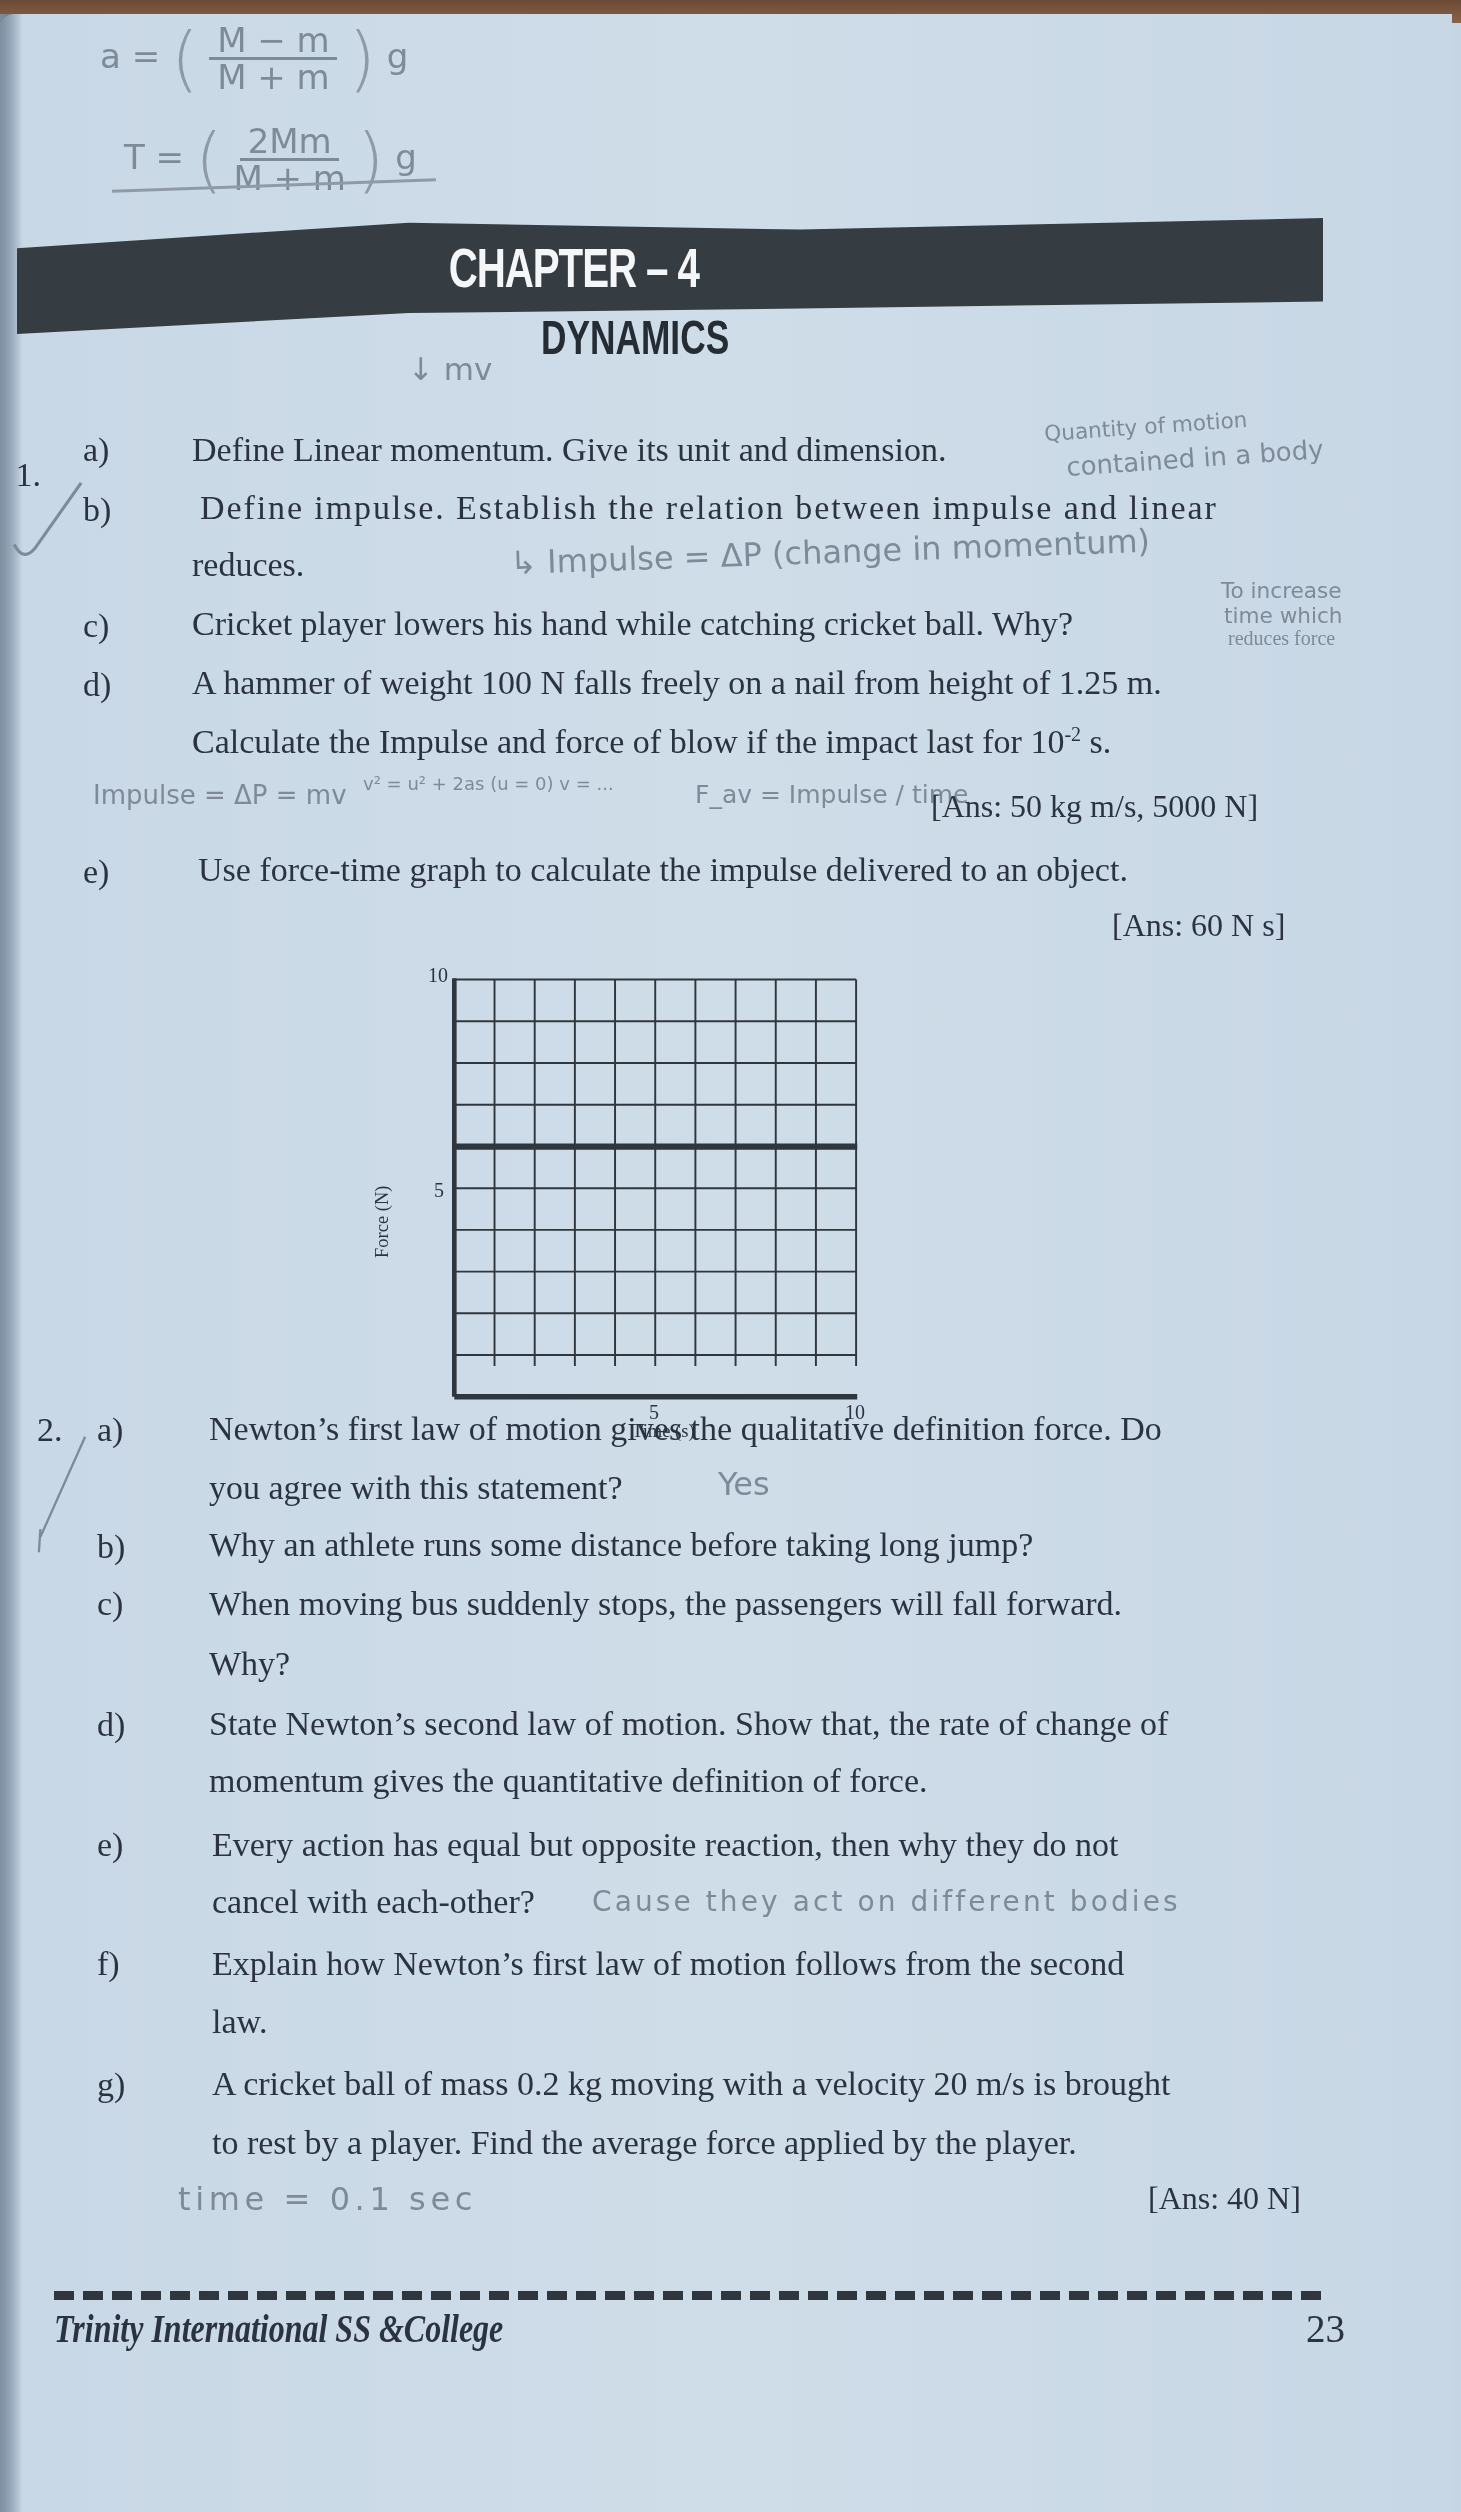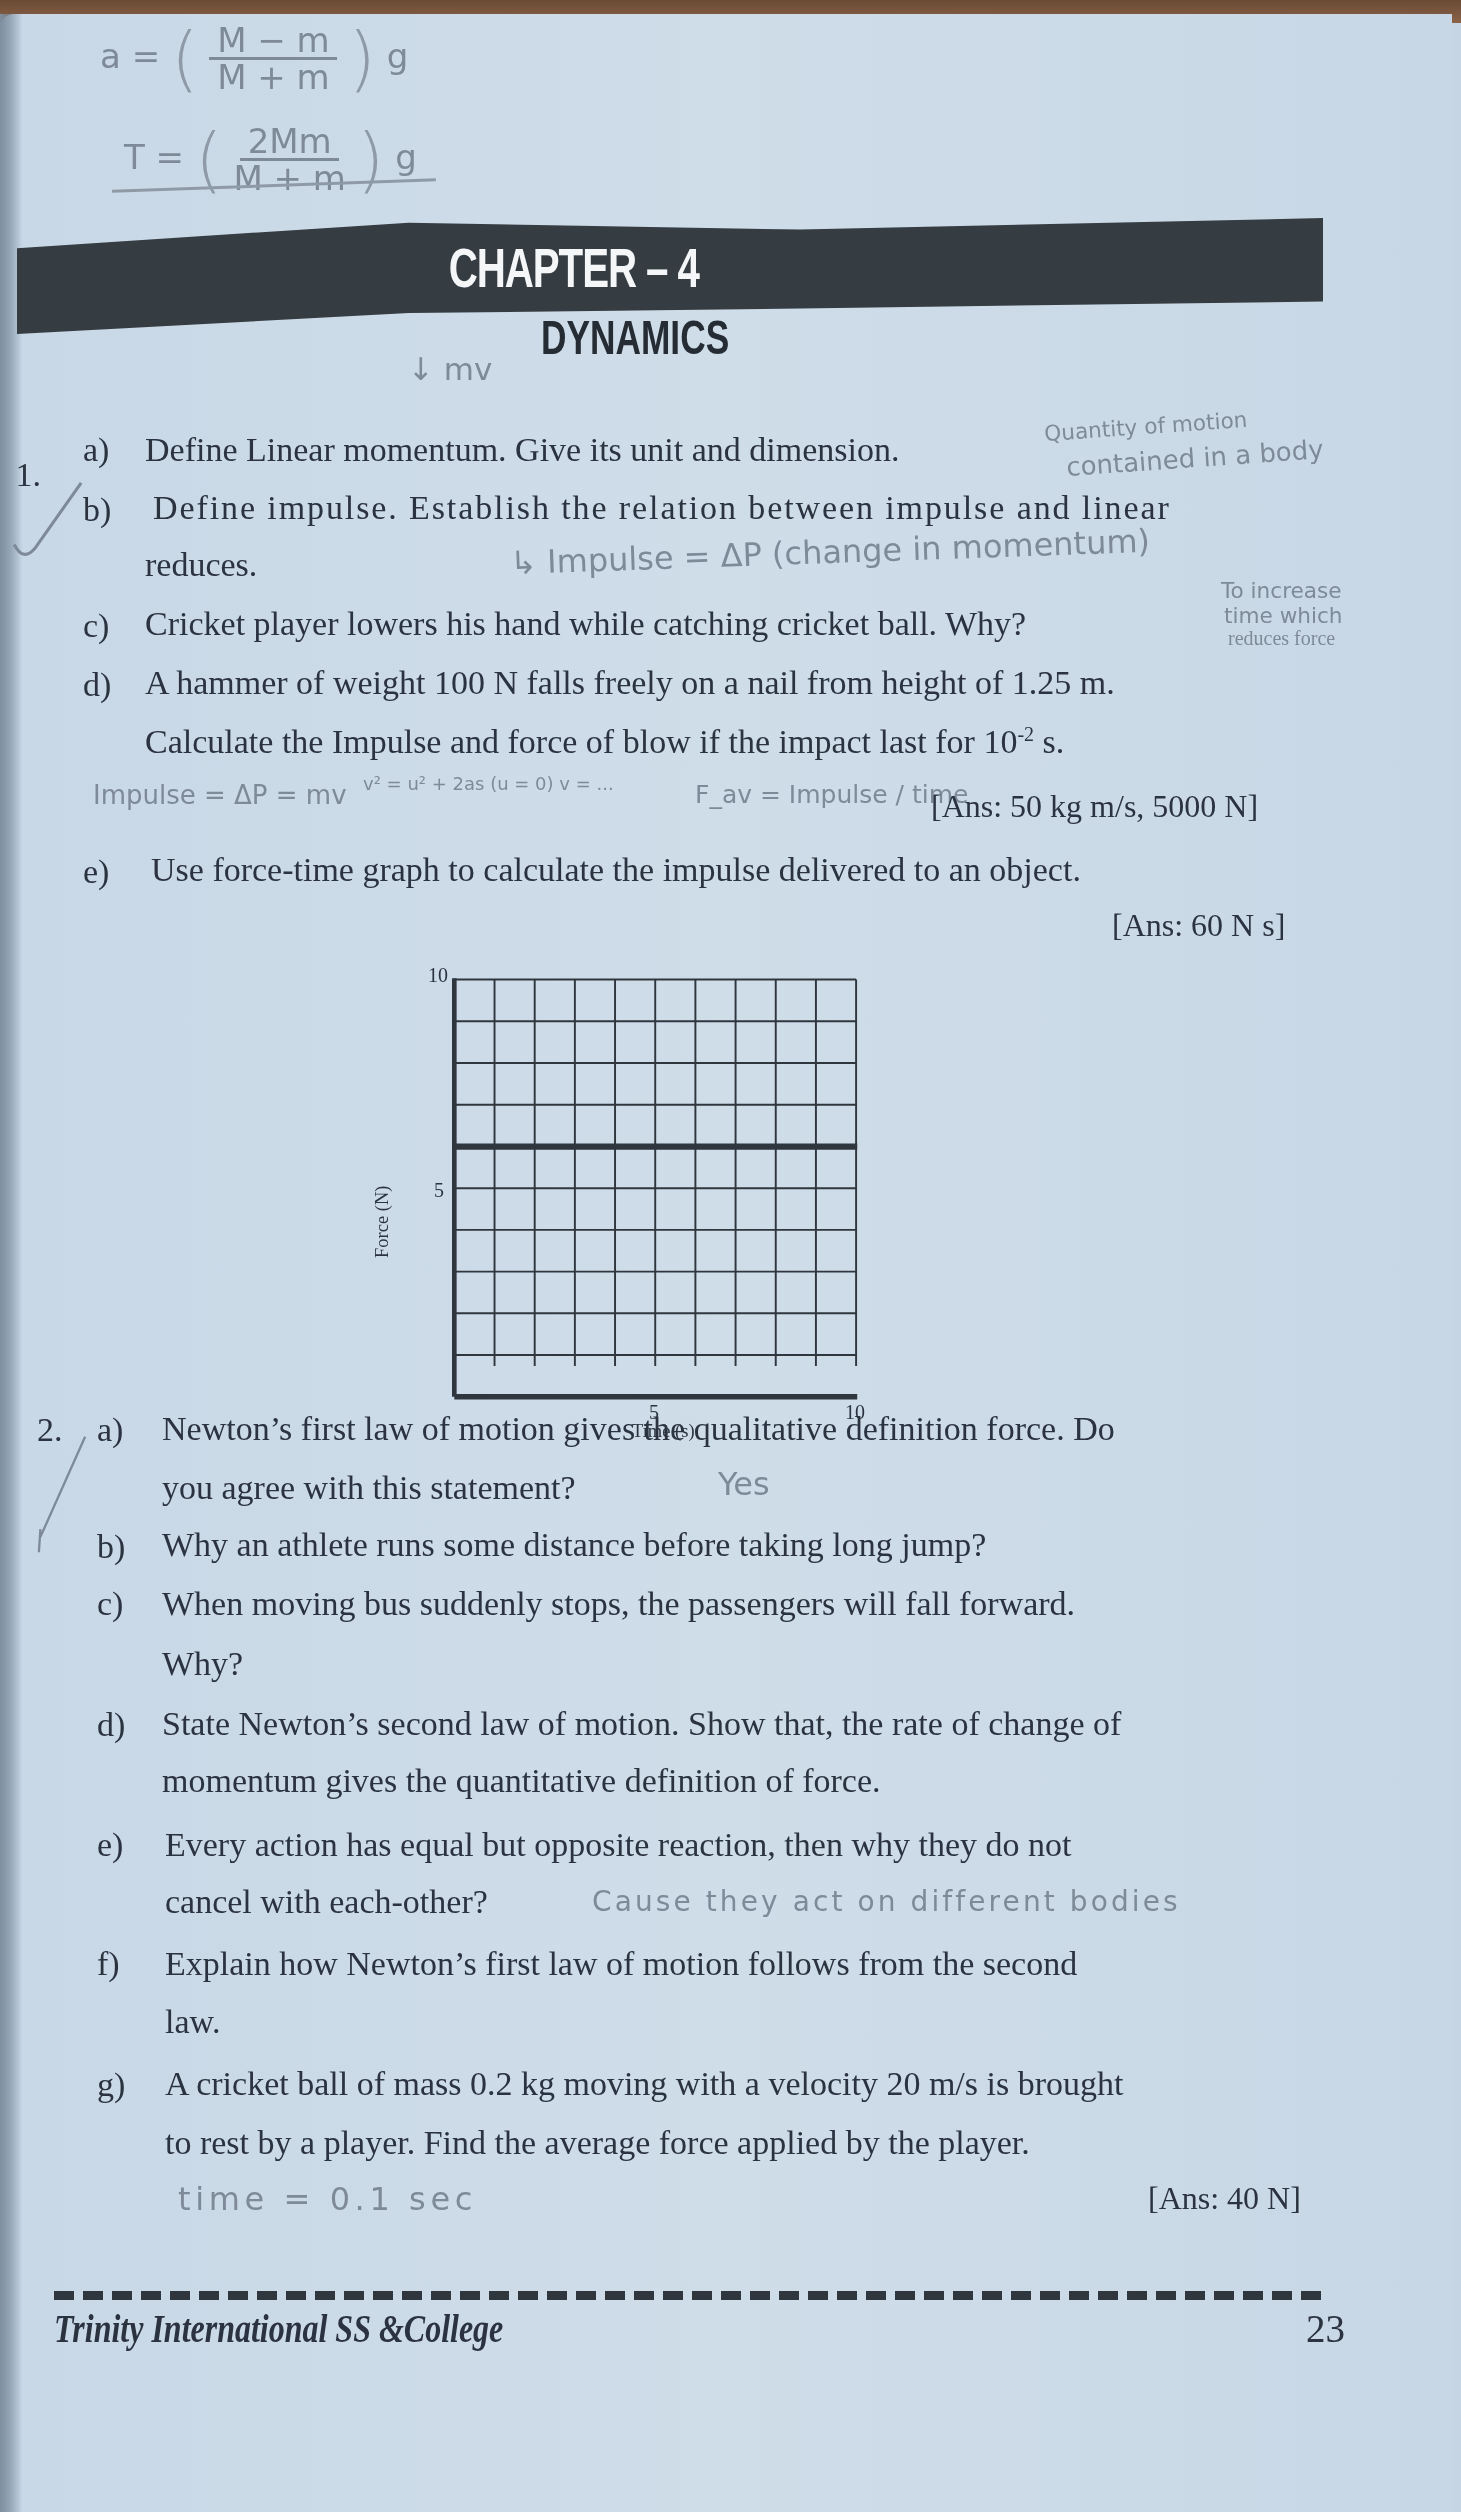--- a/index.html
+++ b/index.html
@@ -46,21 +46,21 @@
     font-weight: bold; color: #f4f6f8; font-size: 56px;
     letter-spacing: -1.5px; transform: scaleX(0.72); margin-top: -17px; margin-left: -193px;
   }
   .chapter-subtitle {
     position: absolute; left: 541px; top: 309px;
     font-family: "Liberation Sans", "DejaVu Sans", sans-serif;
     font-weight: bold; font-size: 49px; color: #262c33;
     transform: scaleX(0.72); transform-origin: left;
   }
 
-  .q { position: absolute; font-size: 34px; line-height: 1.2; white-space: nowrap; }
+  .q { position: absolute; font-size: 34px; line-height: 1.2; white-space: nowrap; margin-left: 47px; }
   .qnum { position: absolute; font-size: 34px; }
   .qlabel { position: absolute; font-size: 34px; }
   .ans { position: absolute; font-size: 32px; white-space: nowrap; }
   sup { font-size: 20px; }
 
   .chart {
     position: absolute; left: 408px; top: 964px; width: 479px; height: 371px;
   }
   .chart .ylabel {
     position: absolute; left: -36px; top: 182px;

